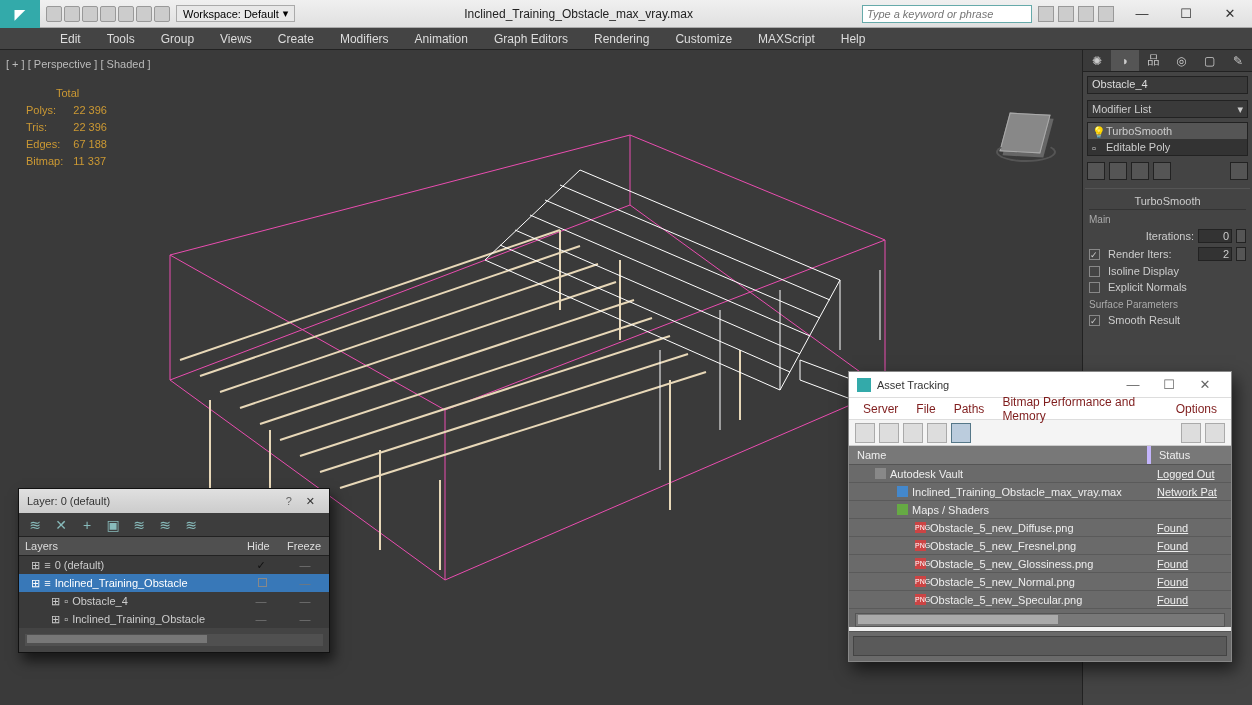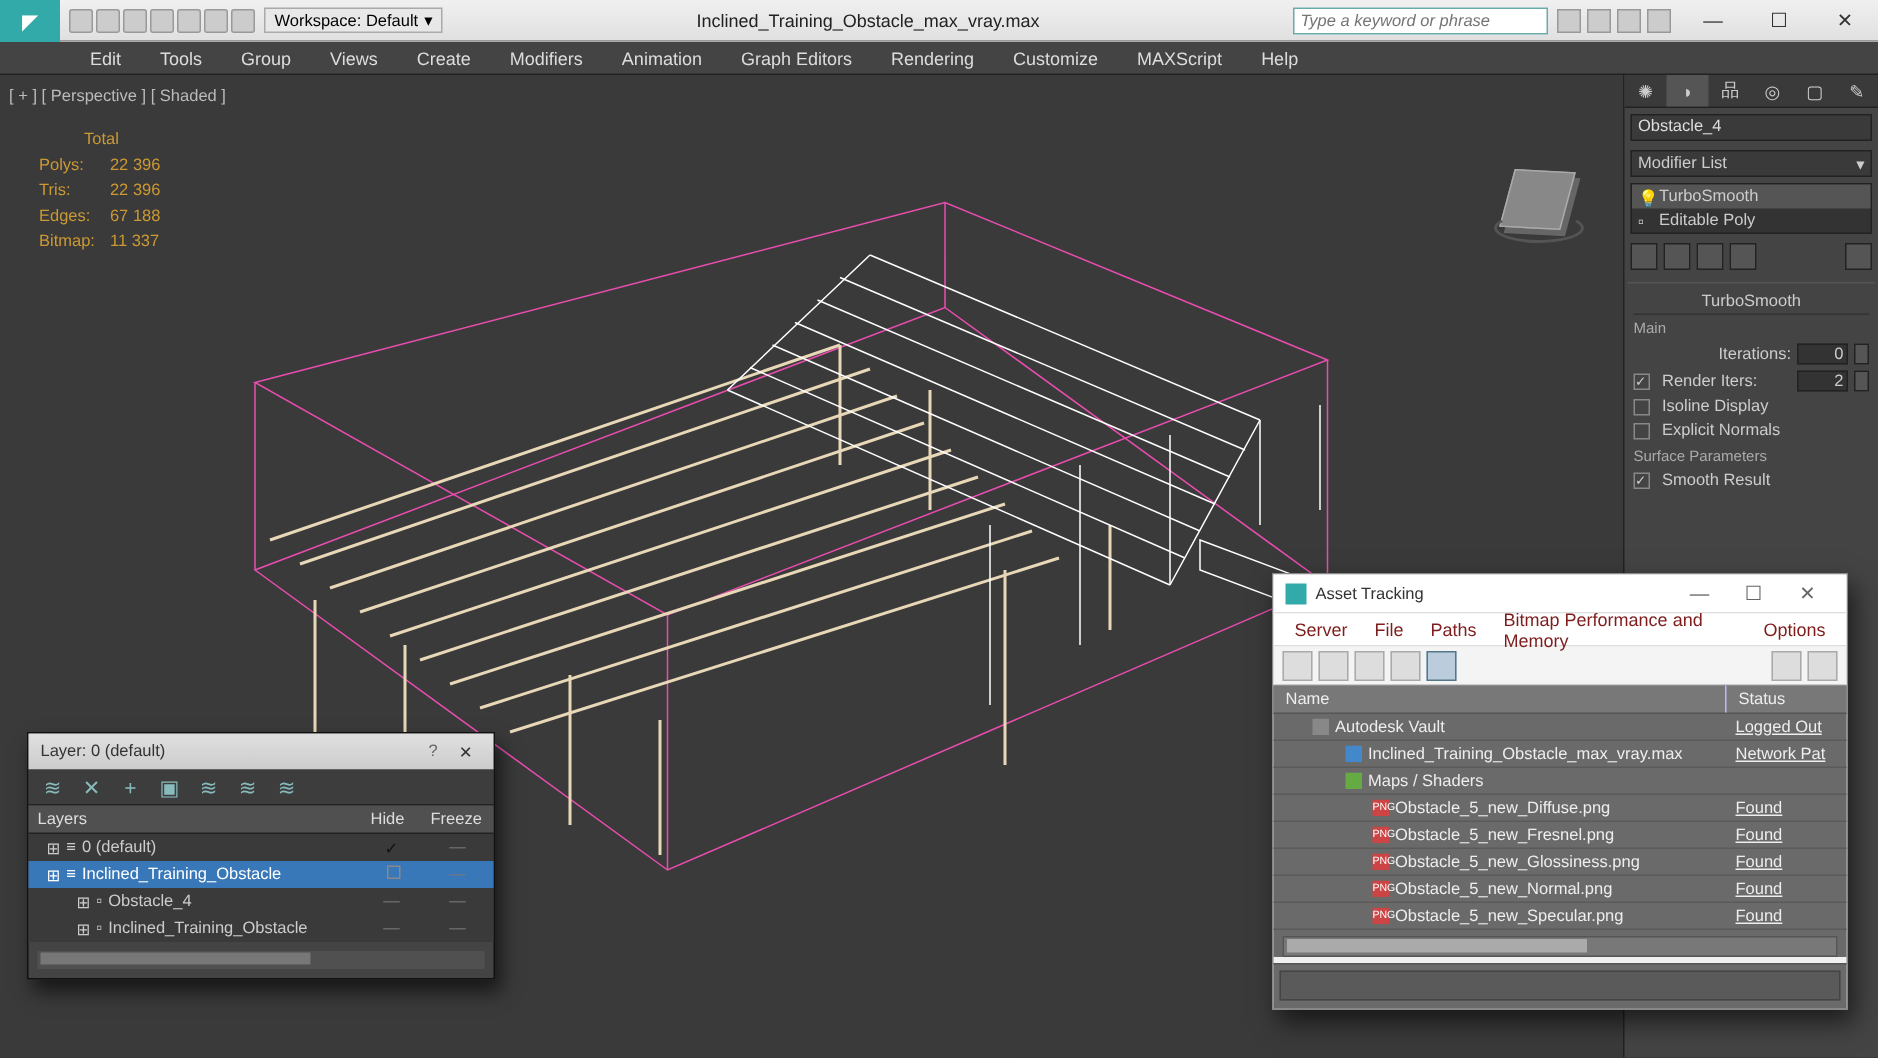--- a/index.html
+++ b/index.html
@@ -71,34 +71,34 @@
 .layerdlg .row.sel { background:#3878b8; color:#fff; }
 .layerdlg .row .c1 { flex:1; padding-left:6px; display:flex; align-items:center; gap:4px;}
 .layerdlg .row .c2 { width:40px; text-align:center;} .layerdlg .row .c3 { width:48px; text-align:center;}
 .layerdlg .row .check { color:#111;}
 .layerdlg .row .dash { color:#777; }
 .layerdlg .row .box { width:9px; height:9px; border:1px solid #888; display:inline-block; margin-left:3px;}
 .layerdlg .scroll { height:12px; background:#505050; margin:6px; position:relative;}
 .layerdlg .scroll .thumb { position:absolute; left:2px; top:1px; width:180px; height:8px; background:#777;}
 
 
-.assetdlg { position:absolute; left:848px; top:382px; width:384px; background:#f0f0f0; border:1px solid #888; box-shadow:4px 8px 16px rgba(0,0,0,0.6);}
+.assetdlg { position:absolute; left:848px; top:371px; width:384px; background:#f0f0f0; border:1px solid #888; box-shadow:4px 8px 16px rgba(0,0,0,0.6);}
 .assetdlg .ttl { height:26px; background:#fff; display:flex; align-items:center; padding:0 8px; border-bottom:1px solid #ddd; color:#333; font-size:12px;}
 .assetdlg .ttl .ico { width:14px; height:14px; background:#3aa; margin-right:6px;}
 .assetdlg .ttl .sp { margin-left:auto;} 
 .assetdlg .ttl .wbtn { width:36px; text-align:center; color:#666; font-size:13px;}
 .assetdlg .menu { height:22px; background:#fff; display:flex; align-items:center; padding:0 6px; gap:2px; border-bottom:1px solid #ddd;}
 .assetdlg .menu span { color:#7f1d1d; padding:2px 8px; font-size:12px;}
 .assetdlg .tb { height:26px; background:#f4f4f4; display:flex; align-items:center; gap:4px; padding:0 6px; border-bottom:1px solid #ccc;}
 .assetdlg .tb span { width:20px; height:20px; background:#ddd; border:1px solid #aaa; display:inline-block;}
 .assetdlg .tb span.act { background:#bcd; border-color:#578;}
 .assetdlg .grid { background:#6a6a6a; }
 .assetdlg .ghdr { display:flex; background:#787878; border-bottom:1px solid #555;}
 .assetdlg .ghdr div { padding:3px 8px; color:#eee; font-size:11px;}
-.assetdlg .ghdr .n { flex:1; border-right:1px solid #c4b5fd;} .assetdlg .ghdr .s { width:80px;}
+.assetdlg .ghdr .n { flex:1; border-right:4px solid #c4b5fd;} .assetdlg .ghdr .s { width:80px;}
 .assetdlg .grow { display:flex; color:#eee; font-size:11px; height:18px; align-items:center; border-bottom:1px solid #5a5a5a;}
 .assetdlg .grow .n { flex:1; padding-left:8px; display:flex; align-items:center; gap:4px; overflow:hidden; white-space:nowrap;}
 .assetdlg .grow .s { width:80px; padding-left:6px;text-decoration:underline;}
 .assetdlg .grow .indent1 { padding-left:26px; } .assetdlg .grow .indent2 { padding-left:48px; } .assetdlg .grow .indent3 { padding-left:66px; }
 .assetdlg .grow .fico { width:11px; height:11px; background:#c44; display:inline-block; font-size:7px; color:#fff; text-align:center; line-height:11px;}
 .assetdlg .grow .dico { width:11px; height:11px; background:#888; display:inline-block;}
 .assetdlg .gscroll { height:14px; background:#787878; margin:4px 6px; border:1px solid #555; position:relative;}
 .assetdlg .gscroll .thumb { position:absolute; left:2px; top:1px; width:200px; height:9px; background:#aaa;}
 .assetdlg .bottom { height:30px; background:#6a6a6a; border-top:1px solid #555; padding:4px;}
 .assetdlg .bottom .inp { height:20px; background:#5a5a5a; border:1px solid #444;}

